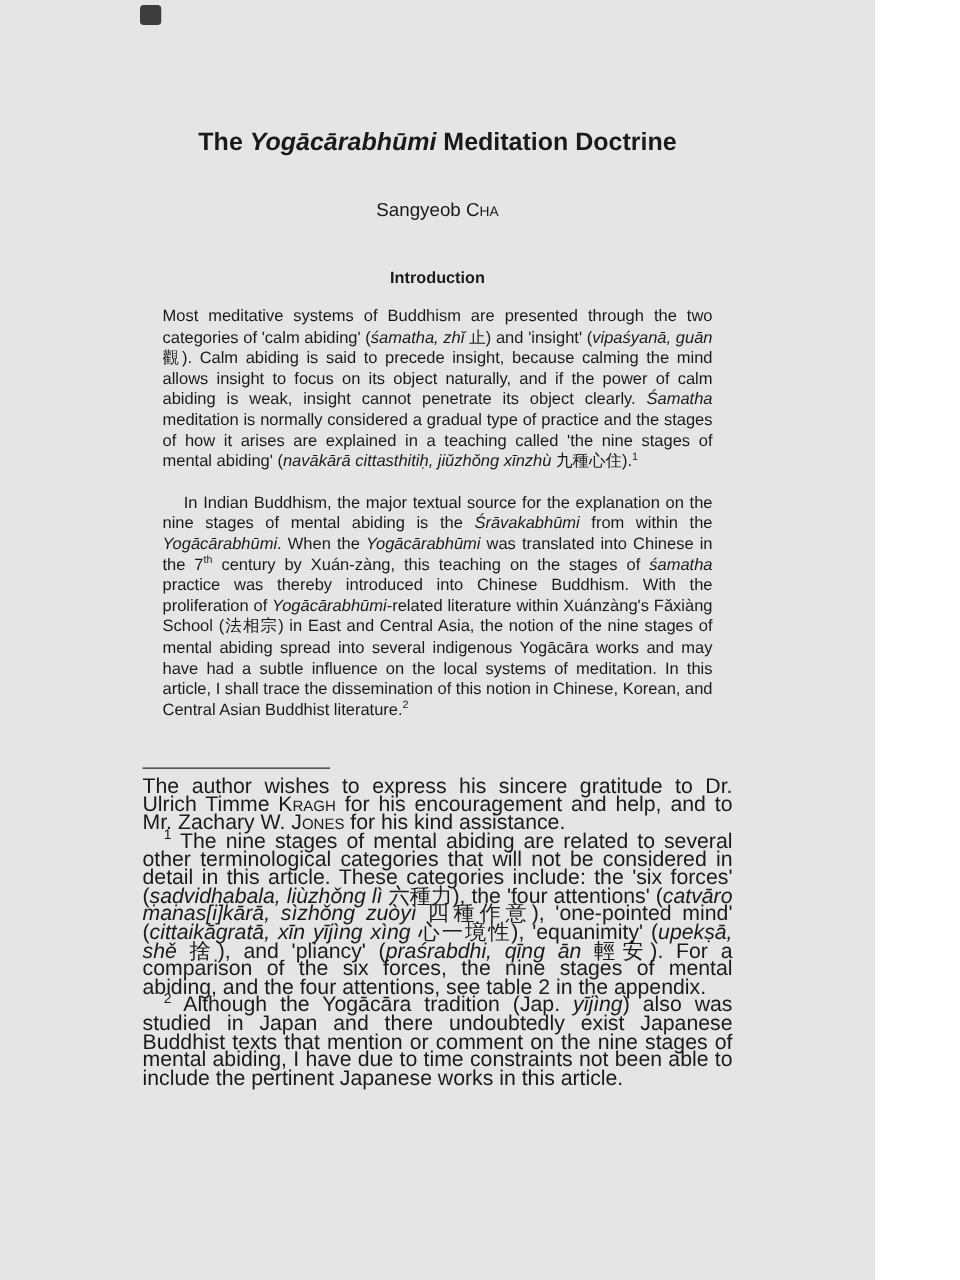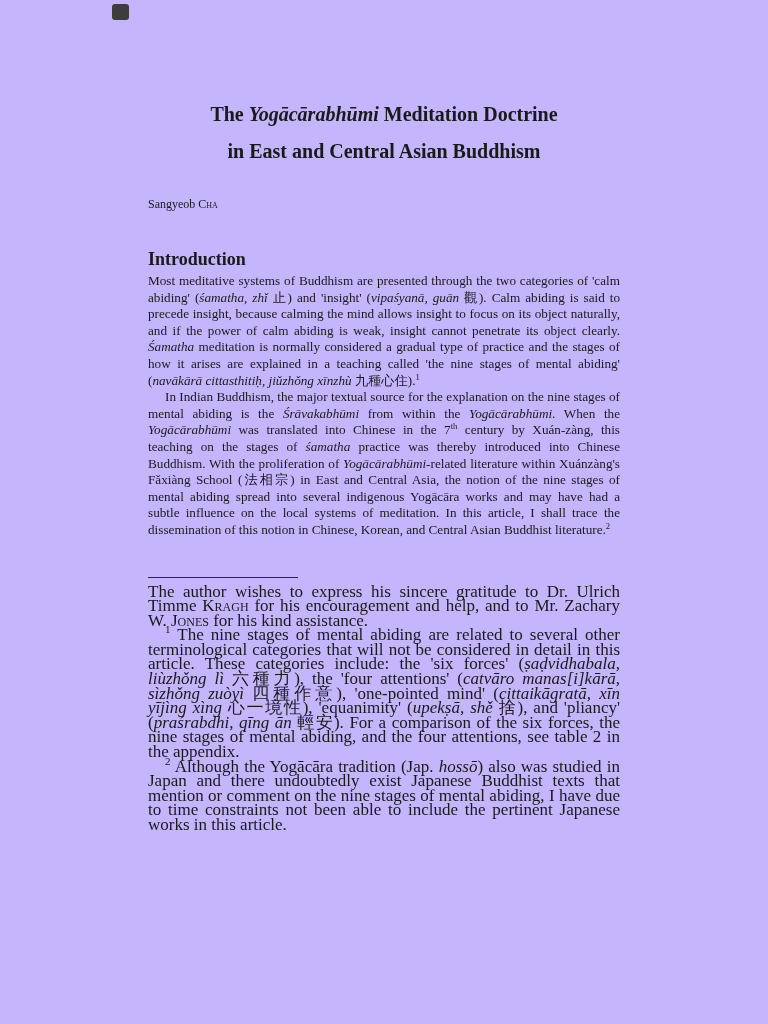--- a/index.html
+++ b/index.html
@@ -2,25 +2,25 @@
 <html><head>
 <meta charset="utf-8">
 <style>
   html, body {
     margin: 0;
     padding: 0;
     background: #ffffff;
   }
   .page {
     position: relative;
-    width: 768px;
+    width: 700px;
     height: 1024px;
-    background: #c4b5fd;
+    background: #e5e5e5;
     overflow: hidden;
-    font-family: Liberation Serif, serif;
+    font-family: Liberation Sans, sans-serif;
     color: #1a1a1a;
   }
   .corner-mark {
     position: absolute;
     left: 112px;
     top: 4px;
     width: 17px;
     height: 16px;
     background: #3d3d3d;
     border-radius: 3px;
@@ -32,31 +32,32 @@
   }
   .title {
     margin: 0;
     font-size: 20px;
     font-weight: bold;
     text-align: center;
     line-height: 37px;
   }
   .title-line { display: block; }
   .author {
-    font-size: 12px;
+    text-align: center;
+    font-size: 15px;
     margin-top: 27px;
   }
   .section-heading {
-    text-align: left;
-    font-size: 18px;
+    text-align: center;
+    font-size: 13px;
     font-weight: bold;
     margin: 37px 0 3px 0;
   }
   .body-para {
-    margin: 0;
+    margin: 16px;
     font-size: 13.2px;
     line-height: 16.6px;
     text-align: justify;
   }
   .indent { text-indent: 17px; }
   .no-indent { text-indent: 0; }
   .footnote-block { margin-top: 38px; }
   .footnote-rule {
     width: 150px;
     height: 0;
@@ -81,31 +82,30 @@
 <body>
 
 <div class="page">
 
   <div class="corner-mark"></div>
 
   <div class="content">
 
     <h1 class="title">
       <span class="title-line"><span>The </span><span class="run-em">Yogācārabhūmi</span><span> Meditation Doctrine</span></span>
-      <span class="title-line"><span>in East and Central Asian Buddhism</span></span>
     </h1>
 
     <div class="author"><span>Sangyeob </span><span class="run-sc">Cha</span></div>
 
     <h2 class="section-heading">Introduction</h2>
 
     <p class="body-para no-indent"><span>Most meditative systems of Buddhism are presented through the two categories of 'calm abiding' (</span><span class="run-em">śamatha, zhǐ</span><span> 止) and 'insight' (</span><span class="run-em">vipaśyanā, guān</span><span> 觀). Calm abiding is said to precede insight, because calming the mind allows insight to focus on its object naturally, and if the power of calm abiding is weak, insight cannot penetrate its object clearly. </span><span class="run-em">Śamatha</span><span> meditation is normally considered a gradual type of practice and the stages of how it arises are explained in a teaching called 'the nine stages of mental abiding' (</span><span class="run-em">navākārā cittasthitiḥ, jiǔzhǒng xīnzhù</span><span> 九種心住).</span><sup>1</sup></p>
     <p class="body-para indent"><span>In Indian Buddhism, the major textual source for the explanation on the nine stages of mental abiding is the </span><span class="run-em">Śrāvakabhūmi</span><span> from within the </span><span class="run-em">Yogācārabhūmi</span><span>. When the </span><span class="run-em">Yogācārabhūmi</span><span> was translated into Chinese in the 7</span><sup>th</sup><span> century by Xuán-zàng, this teaching on the stages of </span><span class="run-em">śamatha</span><span> practice was thereby introduced into Chinese Buddhism. With the proliferation of </span><span class="run-em">Yogācārabhūmi</span><span>-related literature within Xuánzàng's Fǎxiàng School (法相宗) in East and Central Asia, the notion of the nine stages of mental abiding spread into several indigenous Yogācāra works and may have had a subtle influence on the local systems of meditation. In this article, I shall trace the dissemination of this notion in Chinese, Korean, and Central Asian Buddhist literature.</span><sup>2</sup></p>
 
     <div class="footnote-block">
       <div class="footnote-rule"></div>
       <p class="fn no-indent"><span>The author wishes to express his sincere gratitude to Dr. Ulrich Timme </span><span class="run-sc">Kragh</span><span> for his encouragement and help, and to Mr. Zachary W. </span><span class="run-sc">Jones</span><span> for his kind assistance.</span></p>
       <p class="fn indent"><sup>1</sup><span> The nine stages of mental abiding are related to several other terminological categories that will not be considered in detail in this article. These categories include: the 'six forces' (</span><span class="run-em">ṣaḍvidhabala, liùzhǒng lì</span><span> 六種力), the 'four attentions' (</span><span class="run-em">catvāro manas[i]kārā, sìzhǒng zuòyì</span><span> 四種作意), 'one-pointed mind' (</span><span class="run-em">cittaikāgratā, xīn yījìng xìng</span><span> 心一境性), 'equanimity' (</span><span class="run-em">upekṣā, shě</span><span> 捨), and 'pliancy' (</span><span class="run-em">praśrabdhi, qīng ān</span><span> 輕安). For a comparison of the six forces, the nine stages of mental abiding, and the four attentions, see table 2 in the appendix.</span></p>
-      <p class="fn indent"><sup>2</sup><span> Although the Yogācāra tradition (Jap. </span><span class="run-em">hossō</span><span>) also was studied in Japan and there undoubtedly exist Japanese Buddhist texts that mention or comment on the nine stages of mental abiding, I have due to time constraints not been able to include the pertinent Japanese works in this article.</span></p>
+      <p class="fn indent"><sup>2</sup><span> Although the Yogācāra tradition (Jap. </span><span class="run-em">yījìng</span><span>) also was studied in Japan and there undoubtedly exist Japanese Buddhist texts that mention or comment on the nine stages of mental abiding, I have due to time constraints not been able to include the pertinent Japanese works in this article.</span></p>
     </div>
 
   </div>
 </div>
 
 </body></html>

